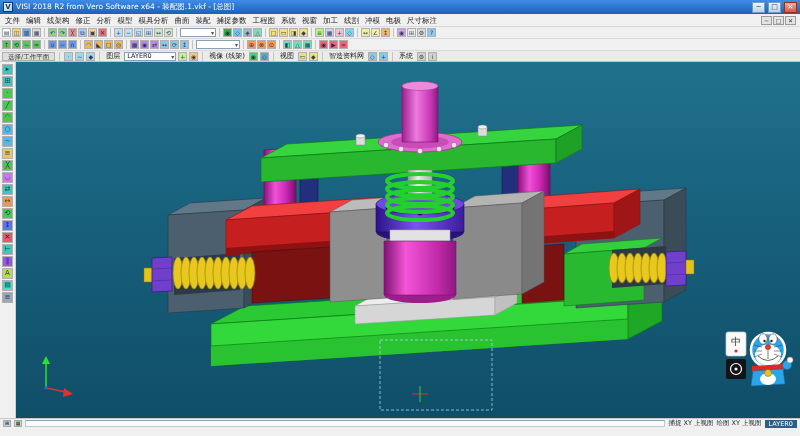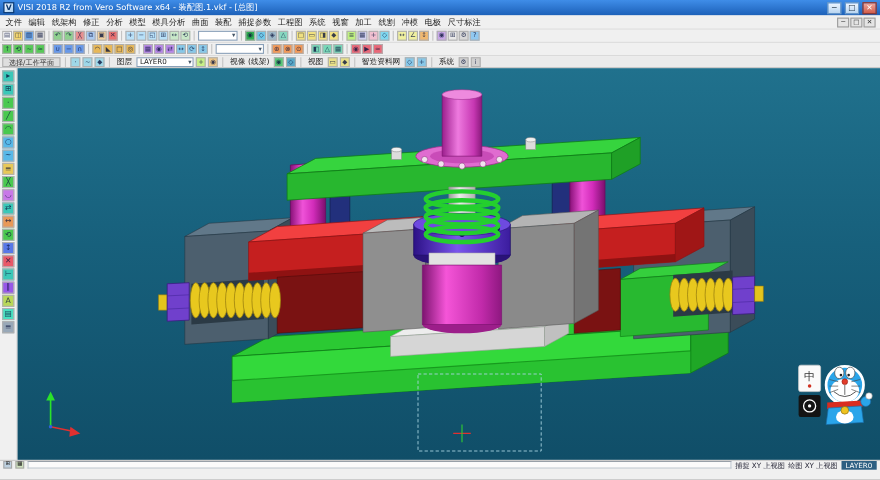--- a/index.html
+++ b/index.html
@@ -49,21 +49,21 @@
   .viewport { flex: 1; position: relative; overflow: hidden;
     background: linear-gradient(180deg,#20718d 0%,#17607c 45%,#104e68 100%); }
   .model-svg { position: absolute; inset: 0; width: 100%; height: 100%; display: block; }
   svg text { font-family: "DejaVu Sans", sans-serif; }
   .watermark { position: absolute; left: 4px; bottom: 2px; display: flex; align-items: center;
     gap: 5px; pointer-events: none; }
   .wm-text { font-size: 27px; font-weight: bold; letter-spacing: 3px; color: rgba(150,160,178,0.88); }
   
   .statusbar { flex: 0 0 18px; height: 18px; background: #f0f0f0; border-top: 1px solid #c8c8c8;
     display: flex; flex-direction: column; font-size: 6.5px; overflow: hidden; }
-  .status-row { height: 9px; display: flex; align-items: flex-start; gap: 3px; padding: 0 3px; }
+  .status-row { height: 9px; display: flex; align-items: center; gap: 3px; padding: 0 3px; }
   .st-icon { width: 8px; height: 7px; border: 1px solid #a8a8a8; font-size: 5px; line-height: 5px;
     text-align: center; flex: 0 0 auto; }
   .st-field { flex: 1; height: 7px; background: #fbfbfb; border: 1px solid #c0c8d0; border-top-color: #98a0a8; }
   .st-seg { white-space: nowrap; color: #223; flex: 0 0 auto; }
   .layer-badge { background: #2e5f82; color: #fff; padding: 0 4px; height: 8px; line-height: 8px;
     white-space: nowrap; flex: 0 0 auto; }
   .coord-x { color: #d51616; font-weight: bold; white-space: nowrap; }
   .coord-y, .coord-z { color: #333; white-space: nowrap; }
 </style>
 </head>

